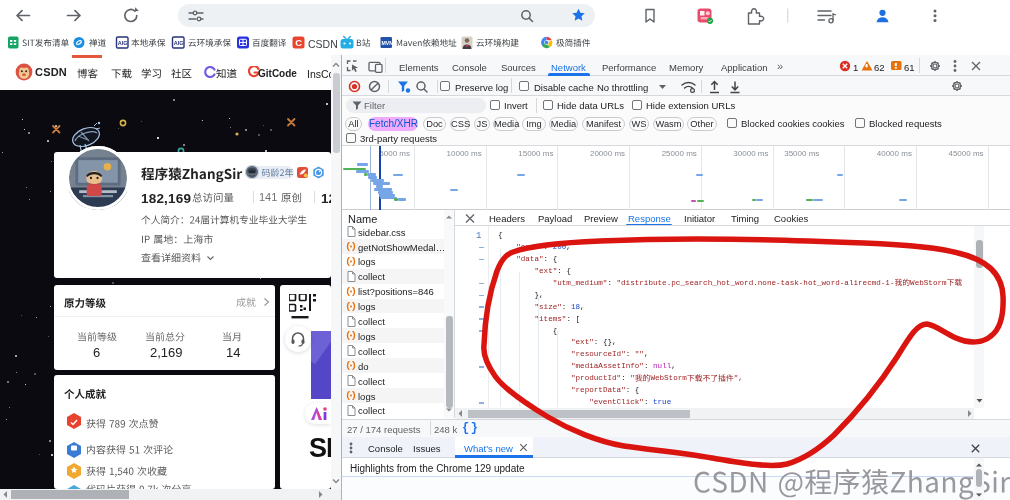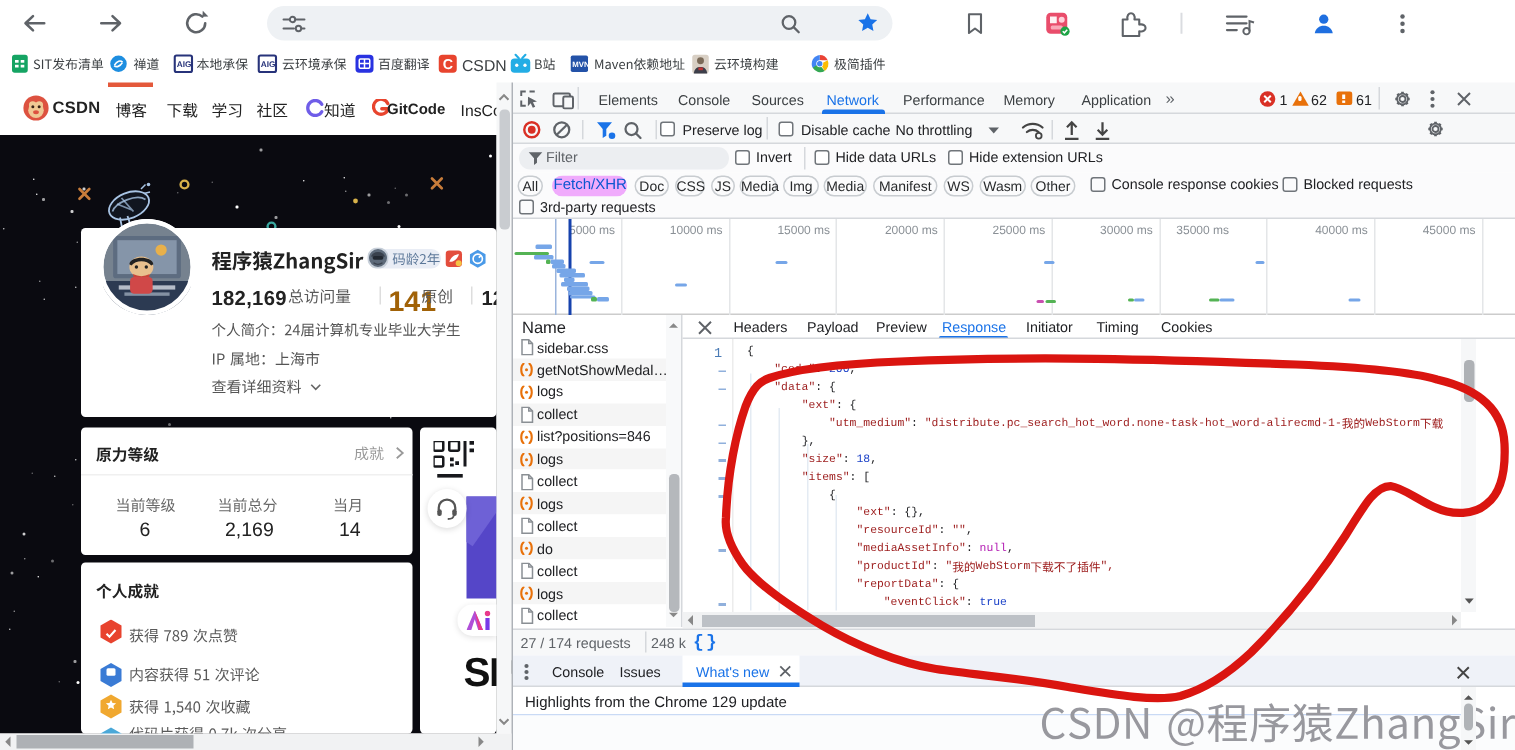--- a/index.html
+++ b/index.html
@@ -279,21 +279,21 @@
   <rect x="0" y="1" width="11" height="11" rx="2.5" fill="#e34d3c"></rect>
   <path d="M2.5 8.5C4 4.5 7 3.5 9 3.5 7.5 7.5 5 8.8 2.5 8.5z" fill="#fff"></path>
   <circle cx="8.8" cy="9.5" r="2" fill="#f5c344"></circle>
   <path d="M21.5 0.5l5.2 3v6l-5.2 3-5.2-3v-6z" fill="#4a9ae8"></path>
   <circle cx="21.5" cy="6.5" r="3.1" fill="none" stroke="#fff" stroke-width="1.1"></circle>
   <path d="M23.8 4.2l-1.6 1.6" stroke="#fff" stroke-width="1.1"></path>
 </svg>
 
 <div class="abs" style="left:141px;top:191px;font-size:13.5px;font-weight:bold;color:#222;letter-spacing:.2px">182,169</div>
 <div class="abs" style="left:253px;top:191px;width:1px;height:12px;background:#ddd"></div>
-<div class="abs" style="left:259px;top:191px;font-size:19px;font-weight:bold;color:#a16207">141</div>
+<div class="abs" style="left:259px;top:191px;font-size:11px;font-weight:normal;color:#737373">141</div>
 <div class="abs" style="left:314px;top:191px;width:1px;height:12px;background:#ddd"></div>
 <div class="abs" style="left:321px;top:191px;font-size:13.5px;font-weight:bold;color:#222">12,</div>
 <svg class="abs" style="left:206px;top:255px" width="9" height="7" viewBox="0 0 9 7">
       <path d="M1.5 1.5l3 3 3-3" stroke="#666" stroke-width="1.1" fill="none"></path>
     </svg>
 
 <div class="abs" style="left:54px;top:285px;width:221px;height:85px;background:#fff;border-radius:3px"></div>
 <div class="abs" style="left:54px;top:316px;width:221px;height:1px;background:#f0f0f0"></div>
 <svg class="abs" style="left:263px;top:297px" width="7" height="10" viewBox="0 0 7 10">
       <path d="M1.5 1.5L5.5 5 1.5 8.5" stroke="#999" stroke-width="1.2" fill="none"></path>
@@ -465,21 +465,21 @@
     <div style="position:absolute;left:450px;top:117px;width:20px;height:13.5px;border-radius:7px;background:#fbfbfc;color:#27292b;border:1px solid #c8ccd0;font-size:9.3px;text-align:left;line-height:12.5px">CSS</div>
     <div style="position:absolute;left:474px;top:117px;width:16px;height:13.5px;border-radius:7px;background:#fbfbfc;color:#27292b;border:1px solid #c8ccd0;font-size:9.3px;text-align:center;line-height:12.5px">JS</div>
     <div style="position:absolute;left:493px;top:117px;width:25px;height:13.5px;border-radius:7px;background:#fbfbfc;color:#27292b;border:1px solid #c8ccd0;font-size:9.3px;text-align:center;line-height:12.5px">Media</div>
     <div style="position:absolute;left:522px;top:117px;width:24px;height:13.5px;border-radius:7px;background:#fbfbfc;color:#27292b;border:1px solid #c8ccd0;font-size:9.3px;text-align:center;line-height:12.5px">Img</div>
     <div style="position:absolute;left:549px;top:117px;width:29px;height:13.5px;border-radius:7px;background:#fbfbfc;color:#27292b;border:1px solid #c8ccd0;font-size:9.3px;text-align:center;line-height:12.5px">Media</div>
     <div style="position:absolute;left:582px;top:117px;width:43px;height:13.5px;border-radius:7px;background:#fbfbfc;color:#27292b;border:1px solid #c8ccd0;font-size:9.3px;text-align:center;line-height:12.5px">Manifest</div>
     <div style="position:absolute;left:629px;top:117px;width:20px;height:13.5px;border-radius:7px;background:#fbfbfc;color:#27292b;border:1px solid #c8ccd0;font-size:9.3px;text-align:center;line-height:12.5px">WS</div>
     <div style="position:absolute;left:653px;top:117px;width:31px;height:13.5px;border-radius:7px;background:#fbfbfc;color:#27292b;border:1px solid #c8ccd0;font-size:9.3px;text-align:center;line-height:12.5px">Wasm</div>
     <div style="position:absolute;left:687px;top:117px;width:30px;height:13.5px;border-radius:7px;background:#fbfbfc;color:#27292b;border:1px solid #c8ccd0;font-size:9.3px;text-align:center;line-height:12.5px">Other</div>
     <div class="abs" style="left:727px;top:118px;width:10px;height:10px;border:1px solid #70757a;border-radius:2px;background:#fbfbfc"></div>
-<div class="abs gtxt" style="left:741px;top:118px;font-size:9.5px">Console response cookies</div>
+<div class="abs gtxt" style="left:741px;top:118px;font-size:9.5px">Blocked cookies cookies</div>
 <div class="abs" style="left:855px;top:118px;width:10px;height:10px;border:1px solid #70757a;border-radius:2px;background:#fbfbfc"></div>
 <div class="abs gtxt" style="left:869px;top:118px;font-size:9.5px">Blocked requests</div>
 
 <div class="abs" style="left:342px;top:132px;width:668px;height:14px;background:#fbfbfc;border-bottom:1px solid #d5d8dc"></div>
 <div class="abs" style="left:346px;top:133px;width:10px;height:10px;border:1px solid #70757a;border-radius:2px;background:#fbfbfc"></div>
 <div class="abs gtxt" style="left:360px;top:133px;font-size:9.5px">3rd-party requests</div>
 
 <div class="abs" style="left:342px;top:146px;width:668px;height:64px;background:#fff;border-bottom:1px solid #ccc">
 <div style="position:absolute;left:72.0px;top:0;width:1px;height:64px;background:#e4e6e8"></div>
       <div style="position:absolute;left:12.0px;top:3px;width:56px;text-align:right;font-size:8px;color:#8a9096">5000 ms</div>

